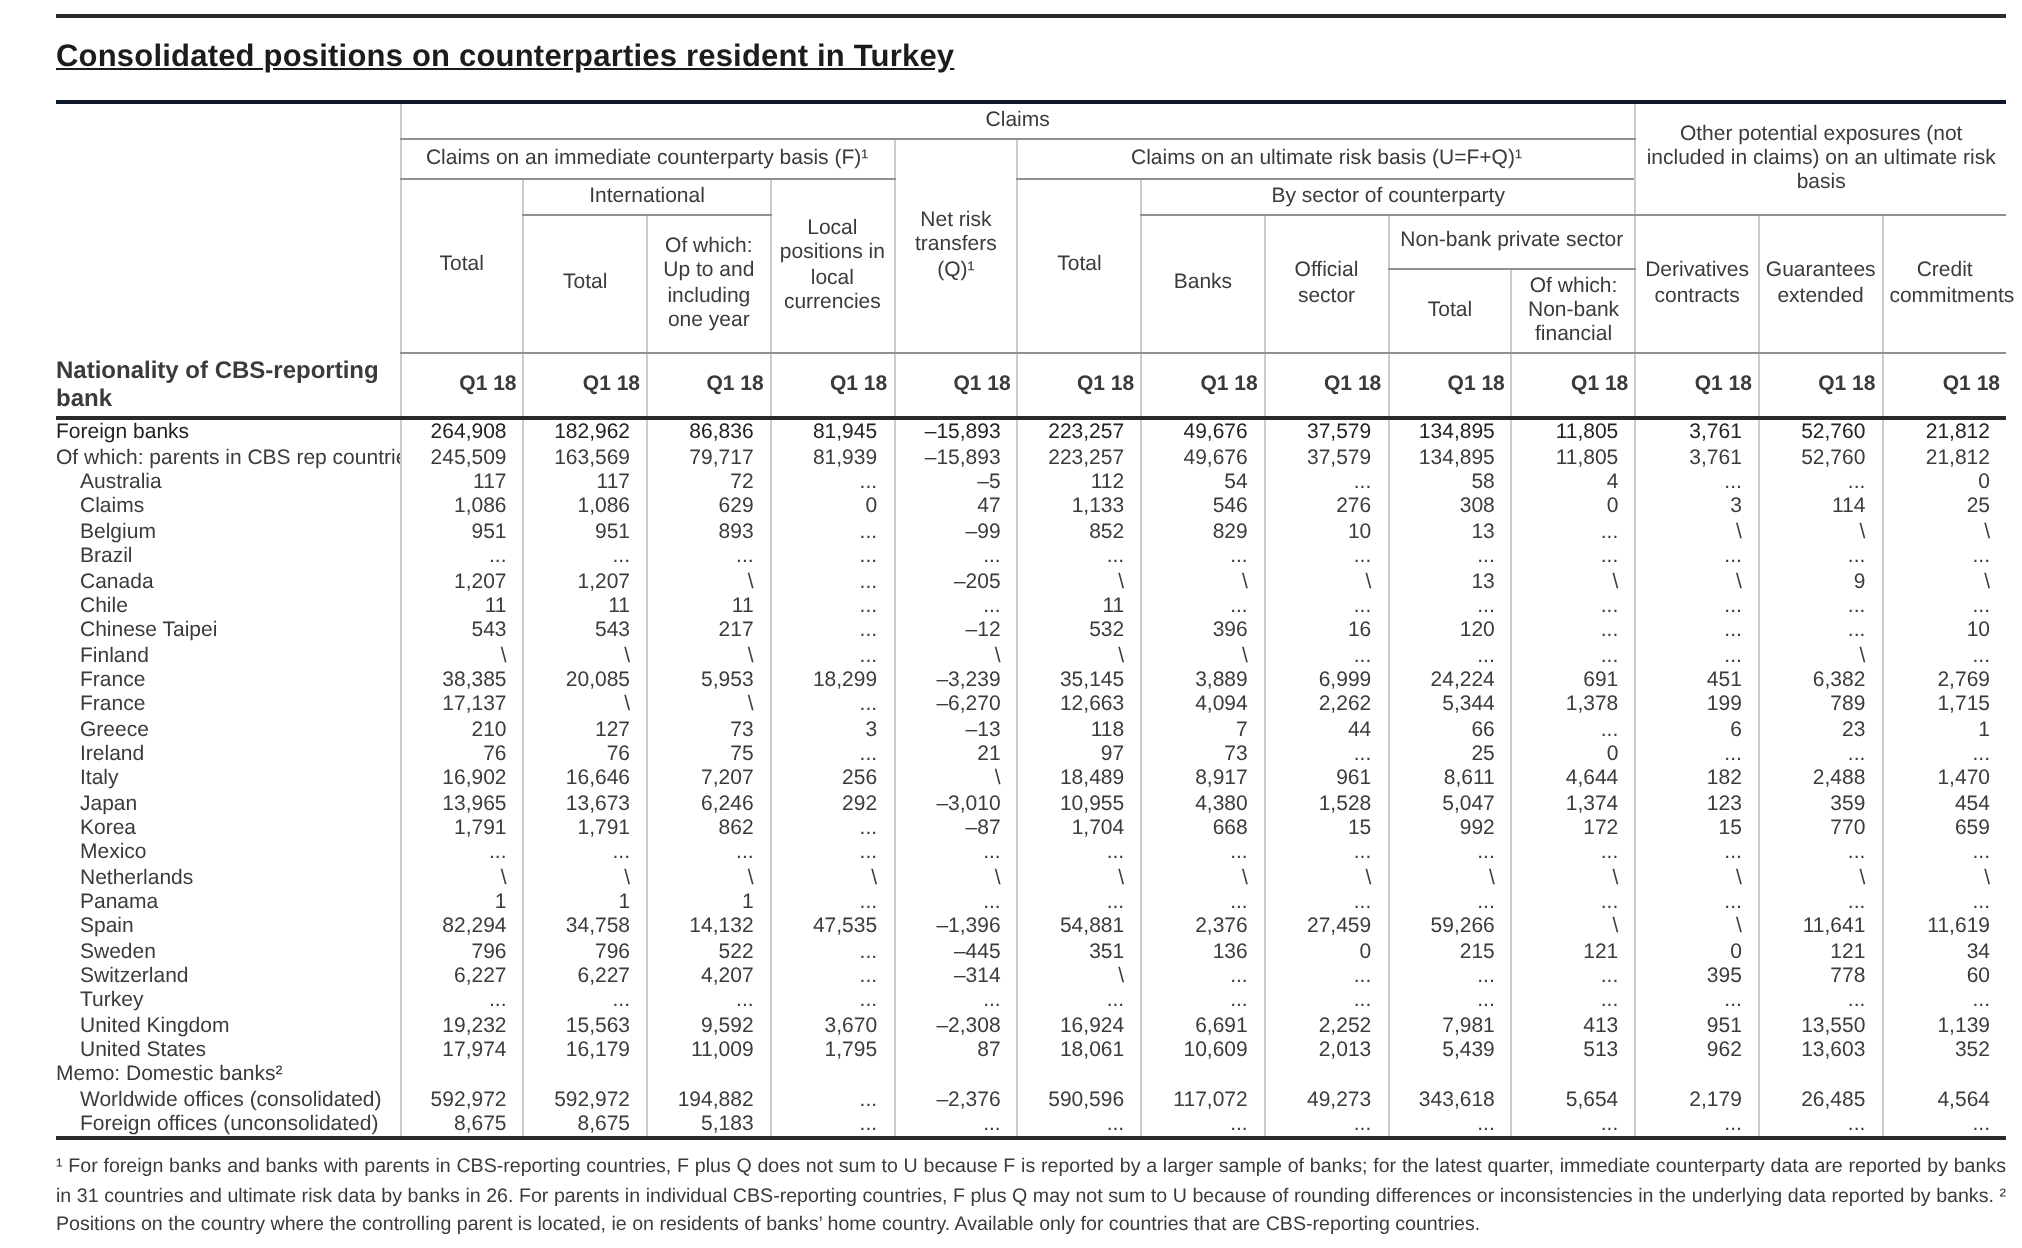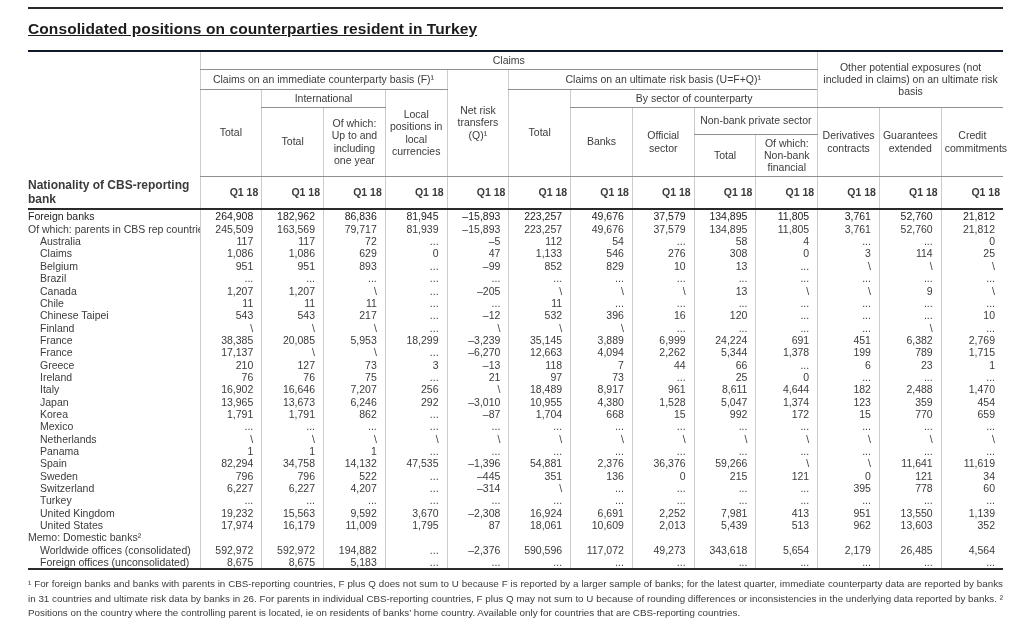--- a/index.html
+++ b/index.html
@@ -455,21 +455,21 @@
         </tr>
         <tr>
           <td class="row-label indent-1">Spain</td>
           <td class="num">82,294</td>
           <td class="num">34,758</td>
           <td class="num">14,132</td>
           <td class="num">47,535</td>
           <td class="num">–1,396</td>
           <td class="num">54,881</td>
           <td class="num">2,376</td>
-          <td class="num">36,376</td>
+          <td class="num">27,459</td>
           <td class="num">59,266</td>
           <td class="num">\</td>
           <td class="num">\</td>
           <td class="num">11,641</td>
           <td class="num">11,619</td>
         </tr>
         <tr>
           <td class="row-label indent-1">Sweden</td>
           <td class="num">796</td>
           <td class="num">796</td>

